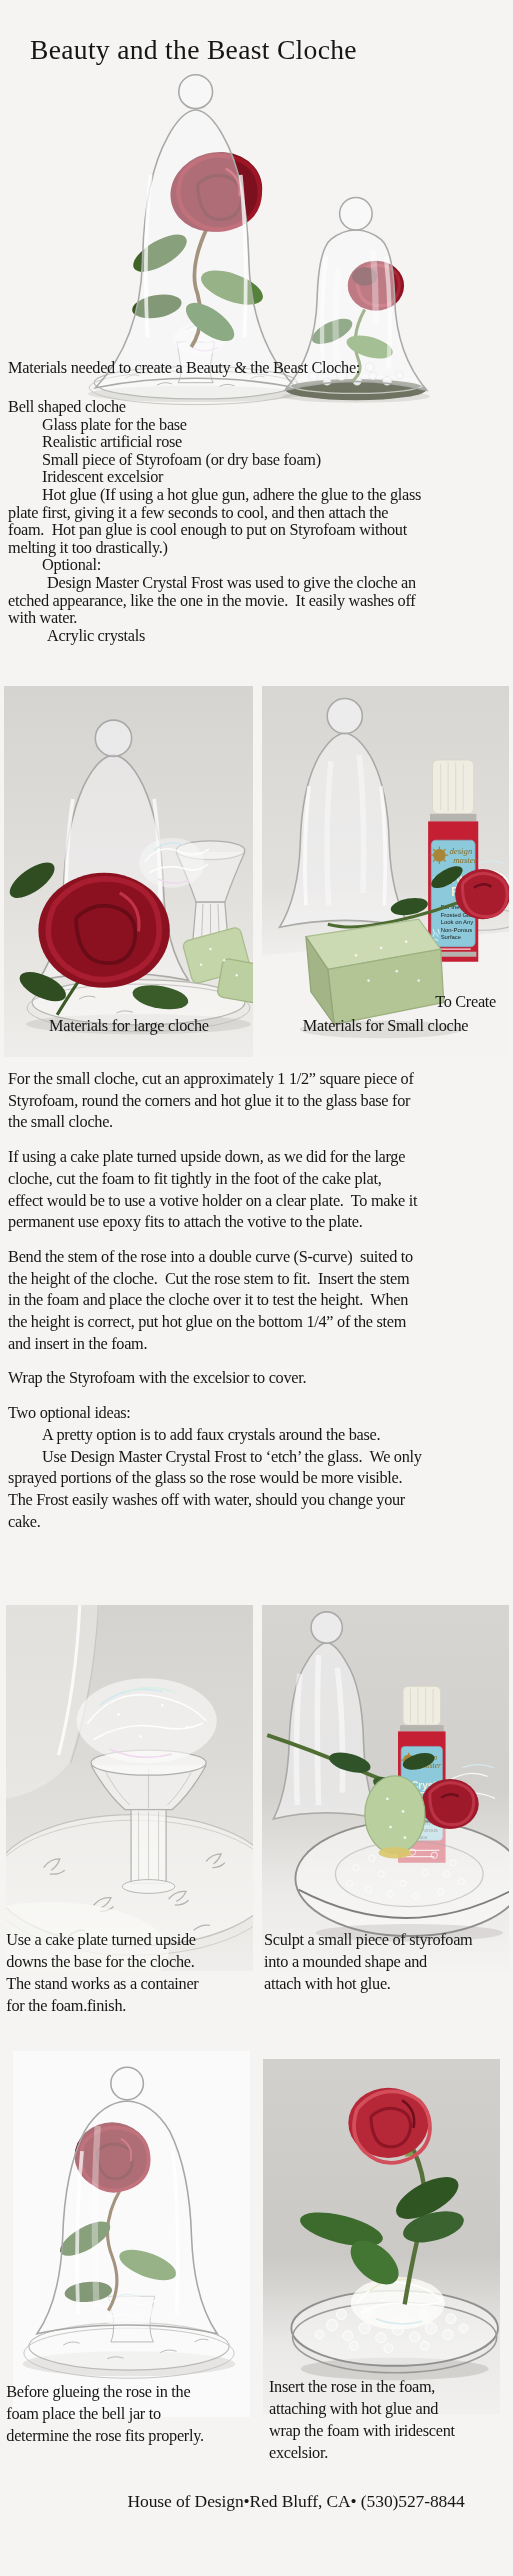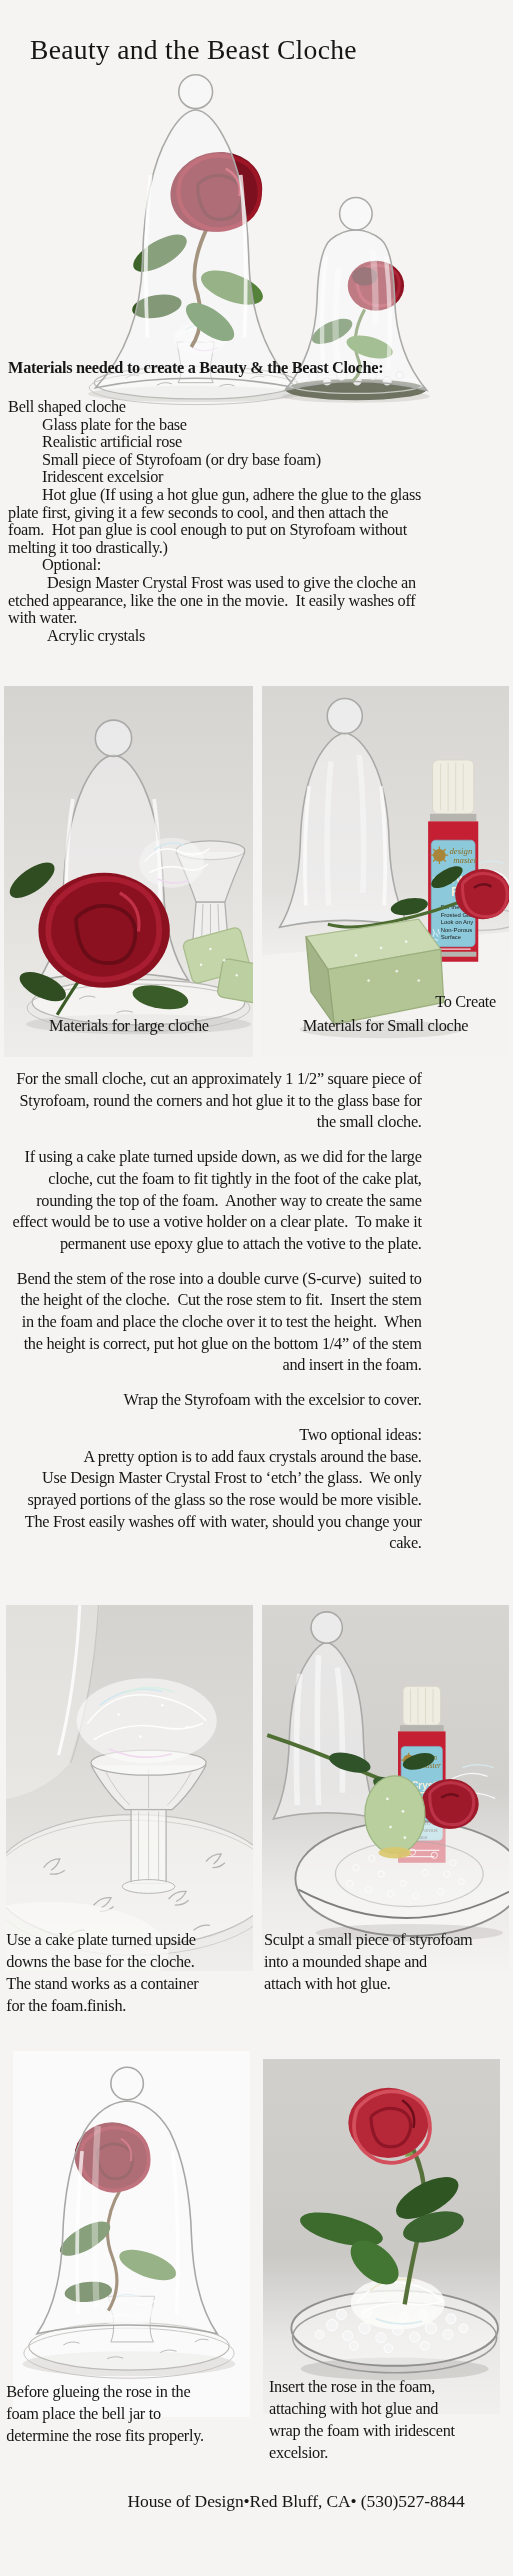--- a/index.html
+++ b/index.html
@@ -1,28 +1,28 @@
 <!DOCTYPE html>
 <html style="font-size:10px"><head>
 <meta charset="utf-8">
 <style>
   html,body{margin:0;padding:0;background:#e9e8e6;}
   .page{position:relative;width:514px;height:2576px;background:#f5f4f2;margin:0 auto;
         font-family:"Liberation Serif", "DejaVu Serif", serif;color:#161616;}
   .abs{position:absolute;}
   .title{left:30px;top:34px;font-size:27.6px;letter-spacing:0.3px;white-space:pre;z-index:3;}
-  .mat-head{left:8.1px;top:358px;font-size:16.3px;letter-spacing:-0.3px;white-space:pre;font-weight:bold;}
+  .mat-head{left:8.1px;top:358px;font-size:16.3px;letter-spacing:-0.3px;white-space:pre;}
   .mat-list{left:8.1px;top:398px;font-size:16.3px;letter-spacing:-0.3px;}
   .mat-list .ln{line-height:17.6px;height:17.6px;white-space:pre;}
   .i0{padding-left:0;}
   .i1{padding-left:34px;}
   .i2{padding-left:39px;}
   .create-head{left:0;top:992px;width:496px;text-align:right;font-size:16.3px;letter-spacing:-0.3px;}
   .create{left:8.1px;top:1068px;font-size:16.3px;letter-spacing:-0.3px;}
-  .create .para{margin:0 0 13px 0;text-align:right;}
+  .create .para{margin:0 0 13px 0;}
   .create .cl{line-height:21.7px;white-space:pre;}
   .photo{position:absolute;overflow:hidden;margin-top:44px;}
   .photo svg{display:block;}
   .hero{left:63px;top:17.5px;width:388px;height:351px;}
   .p1l{left:4.4px;top:642px;width:249px;height:371px;
        background:linear-gradient(180deg,#d6d4d1 0%,#dfddda 45%,#e9e7e4 80%,#efedeb 100%);}
   .p1r{left:262px;top:642px;width:247px;height:371px;
        background:linear-gradient(180deg,#d8d6d3 0%,#e2e0dd 55%,#efeeec 72%,#f6f5f3 100%);}
   .p2l{left:6.3px;top:1561px;width:247px;height:366px;
        background:linear-gradient(180deg,#d5d3d0 0%,#dcdad7 40%,#e7e5e2 75%,#efeeec 100%);}
@@ -251,23 +251,22 @@
 
   <div class="abs create">
     <div class="para">
       <div class="cl">For the small cloche, cut an approximately 1 1/2” square piece of</div>
       <div class="cl">Styrofoam, round the corners and hot glue it to the glass base for</div>
       <div class="cl">the small cloche.</div>
     </div>
     <div class="para">
       <div class="cl">If using a cake plate turned upside down, as we did for the large</div>
       <div class="cl">cloche, cut the foam to fit tightly in the foot of the cake plat,</div>
-      <div class="cl">rounding the top of the foam.  Another way to create the same</div>
       <div class="cl">effect would be to use a votive holder on a clear plate.  To make it</div>
-      <div class="cl">permanent use epoxy glue to attach the votive to the plate.</div>
+      <div class="cl">permanent use epoxy fits to attach the votive to the plate.</div>
     </div>
     <div class="para">
       <div class="cl">Bend the stem of the rose into a double curve (S-curve)  suited to</div>
       <div class="cl">the height of the cloche.  Cut the rose stem to fit.  Insert the stem</div>
       <div class="cl">in the foam and place the cloche over it to test the height.  When</div>
       <div class="cl">the height is correct, put hot glue on the bottom 1/4” of the stem</div>
       <div class="cl">and insert in the foam.</div>
     </div>
     <div class="para">
       <div class="cl">Wrap the Styrofoam with the excelsior to cover.</div>

